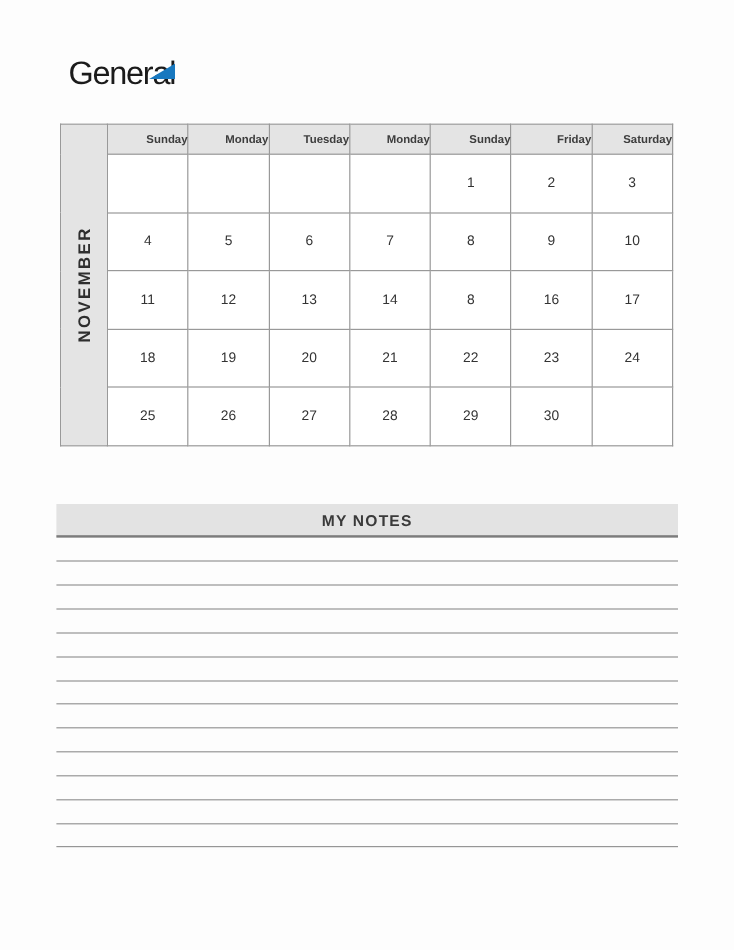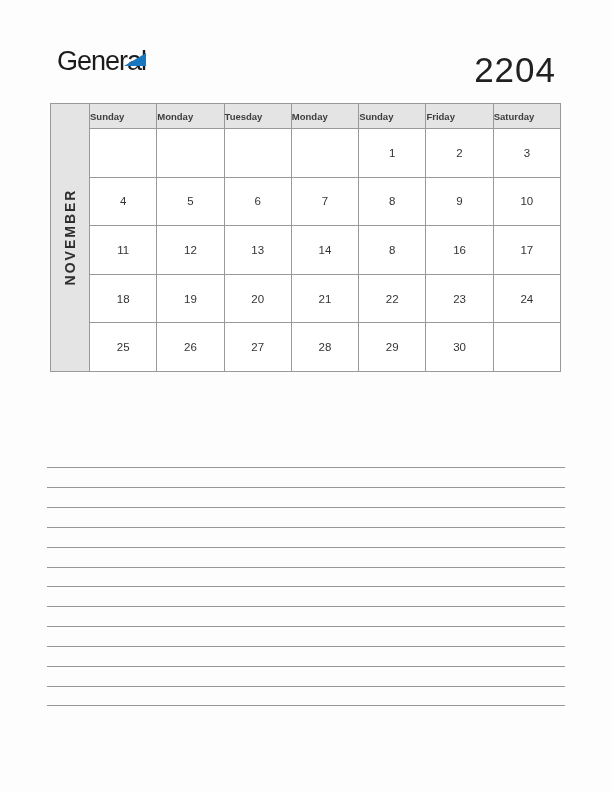--- a/index.html
+++ b/index.html
@@ -80,21 +80,21 @@
     font-weight: 600;
     letter-spacing: 2px;
     color: #2e2e2e;
   }
   tr.day-header-row { height: 25px; }
   th.day-header {
     background: #e4e4e4;
     font-size: 9.5px;
     font-weight: 700;
     color: #3d3d3d;
-    text-align: left;
+    text-align: right;
     vertical-align: middle;
   }
   tr.week-row { height: 48.6px; }
   td.day-cell {
     background: #ffffff;
     font-size: 11.5px;
     font-weight: 400;
     color: #333333;
     text-align: center;
     vertical-align: middle;
@@ -131,21 +131,20 @@
 <body>
 
 <div class="page">
 
   <div class="logo">
     <span class="logo-general">General</span>
     <span class="logo-triangle"></span>
 
   </div>
 
-  <div class="year">2204</div>
 
   <table class="calendar">
     <tbody id="cal-body">
         <tr class="day-header-row">
           <td class="month-cell" rowspan="6">
             <span class="month-label">NOVEMBER</span>
           </td>
           <th class="day-header">Sunday</th>
           <th class="day-header">Monday</th>
           <th class="day-header">Tuesday</th>
@@ -195,20 +194,21 @@
           <td class="day-cell">26</td>
           <td class="day-cell">27</td>
           <td class="day-cell">28</td>
           <td class="day-cell">29</td>
           <td class="day-cell">30</td>
           <td class="day-cell"></td>
         </tr>
       </tbody>
   </table>
 
+  <div class="notes-header">MY NOTES</div>
   <div class="notes-lines" id="notes-lines">
       <div class="note-line"></div>
       <div class="note-line"></div>
       <div class="note-line"></div>
       <div class="note-line"></div>
       <div class="note-line"></div>
       <div class="note-line"></div>
       <div class="note-line"></div>
       <div class="note-line"></div>
       <div class="note-line"></div>

